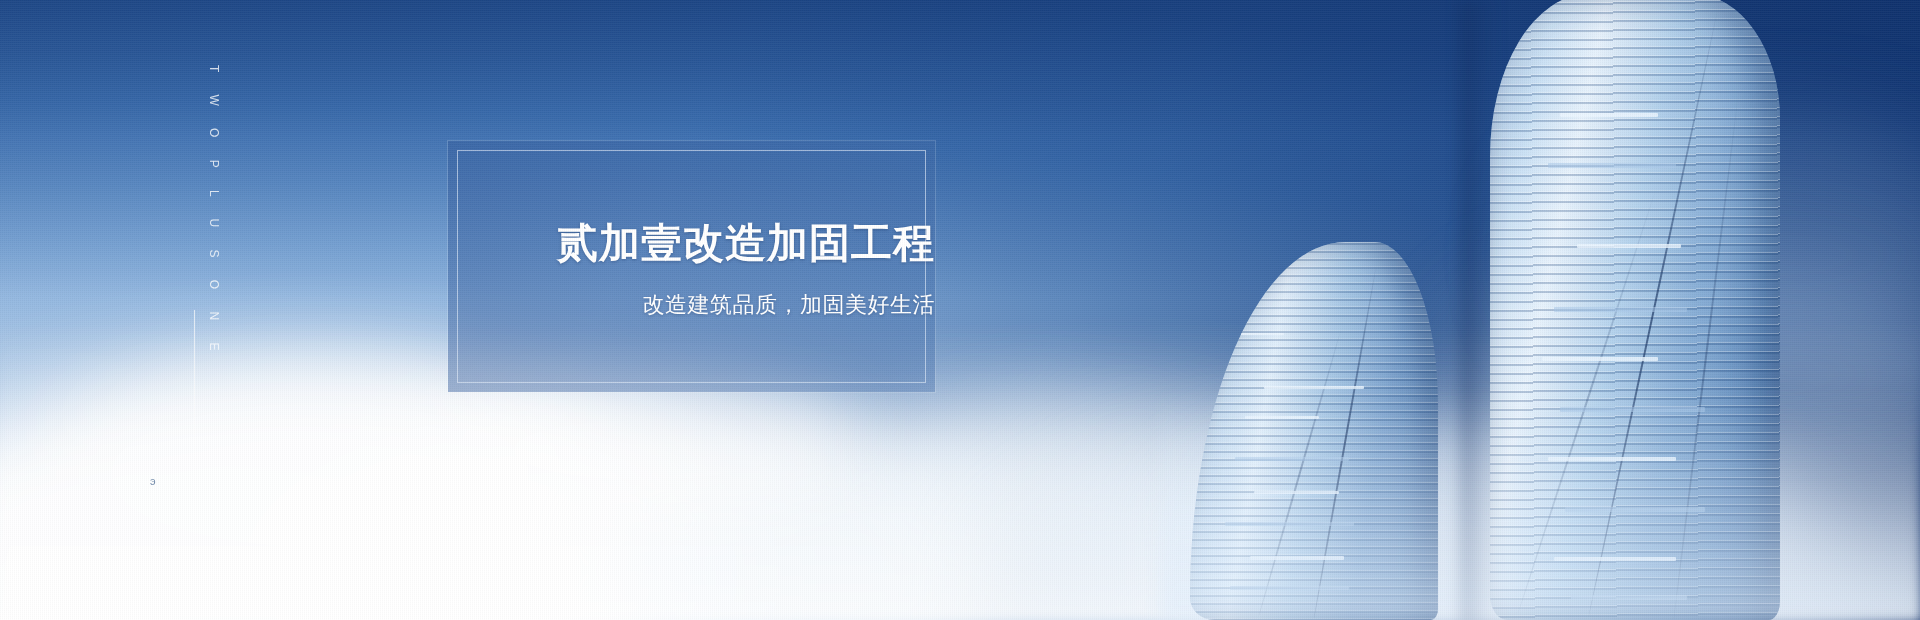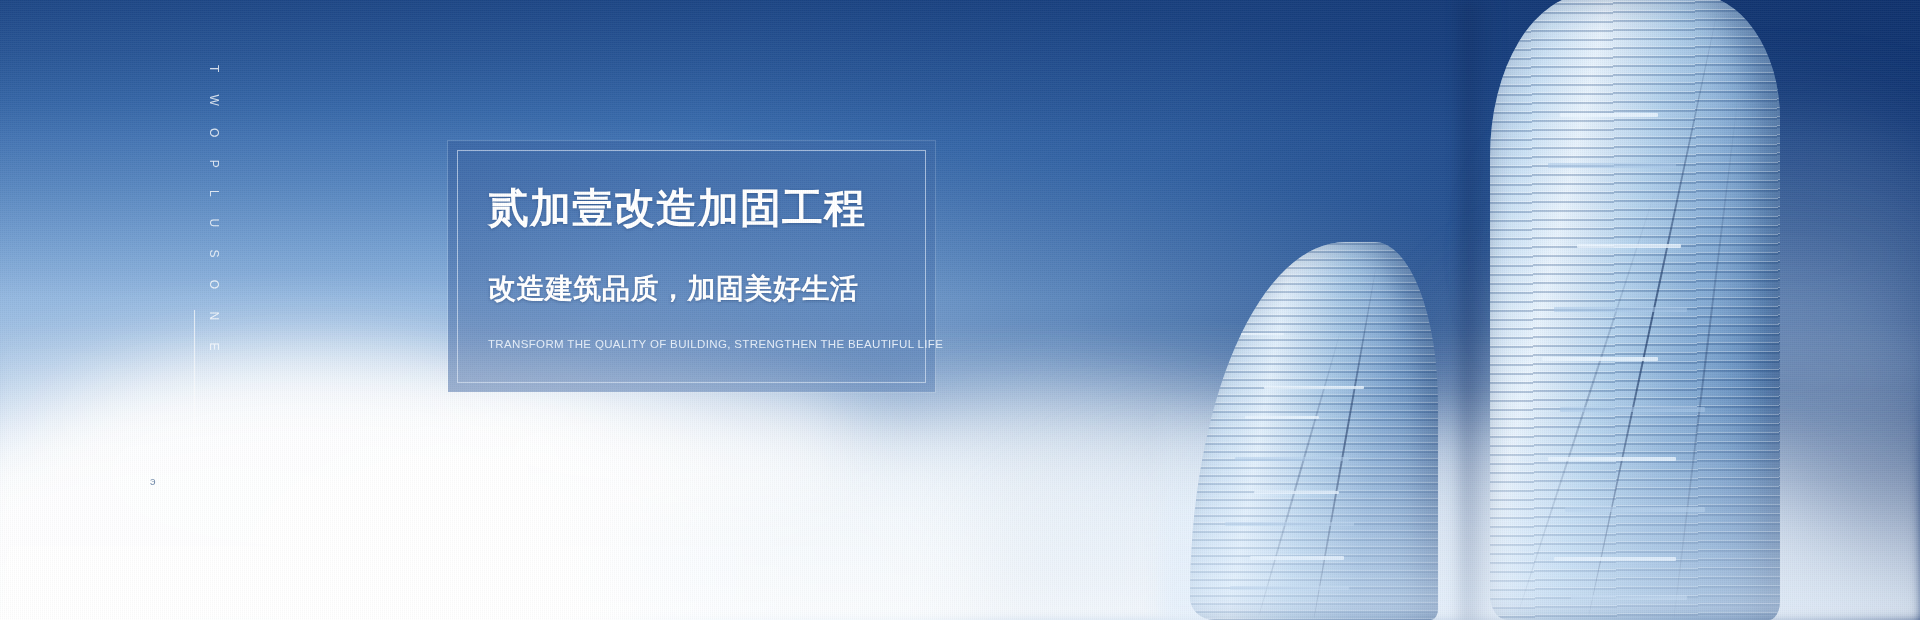--- a/index.html
+++ b/index.html
@@ -124,35 +124,35 @@
     position:absolute;left:448px;top:141px;width:487px;height:251px;
     background:linear-gradient(125deg, rgba(52,92,156,.50) 0%, rgba(58,98,160,.44) 45%, rgba(70,112,172,.38) 100%);
     box-shadow:0 0 0 1px rgba(255,255,255,.16);
   }
   .panel-inner{
     position:absolute;left:9px;top:9px;right:9px;bottom:9px;
     border:1px solid rgba(226,236,248,.62);
   }
   .panel-content{
     position:absolute;left:0;right:0;top:0;bottom:0;
-    display:flex;flex-direction:column;align-items:flex-start;justify-content:center;
-    gap:16px;
+    display:flex;flex-direction:column;align-items:flex-end;justify-content:center;
+    gap:0;
     padding-left:40px;
   }
   .t-main{
     color:#ffffff;font-size:41px;font-weight:bold;letter-spacing:1px;
     line-height:1;margin-top:6px;
     text-shadow:0 1px 3px rgba(16,42,88,.35);
   }
   .t-sub{
     color:#eef4fc;font-size:18px;letter-spacing:10px;line-height:1;
     margin-top:34px;padding-left:10px;font-weight:normal;
   }
   .t-slogan{
-    color:#ffffff;font-size:28px;font-weight:bold;letter-spacing:.5px;line-height:1;
+    color:#ffffff;font-size:22px;font-weight:normal;letter-spacing:.5px;line-height:1;
     margin-top:30px;text-shadow:0 1px 3px rgba(16,42,88,.35);
   }
   .t-en{
     color:#e4edf8;font-size:11.5px;letter-spacing:.35px;line-height:1;
     margin-top:20px;font-weight:normal;white-space:nowrap;
   }
 
   .grain{
     position:absolute;inset:0;pointer-events:none;opacity:.055;
     background-image:
@@ -224,18 +224,17 @@
     <div class="brand-text">T W O   P L U S   O N E</div>
     <div class="brand-line"></div>
     <div class="brand-mark">э</div>
   </div>
 
   <div class="panel">
     <div class="panel-inner"></div>
     <div class="panel-content">
       <div class="t-main">贰加壹改造加固工程</div>
       <div class="t-slogan">改造建筑品质，加固美好生活</div>
-      <div class="t-en">TRANSFORM THE QUALITY OF BUILDING, STRENGTHEN THE BEAUTIFUL LIFE</div>
     </div>
   </div>
 
   <div class="grain"></div>
 </div>
 
 </body></html>

